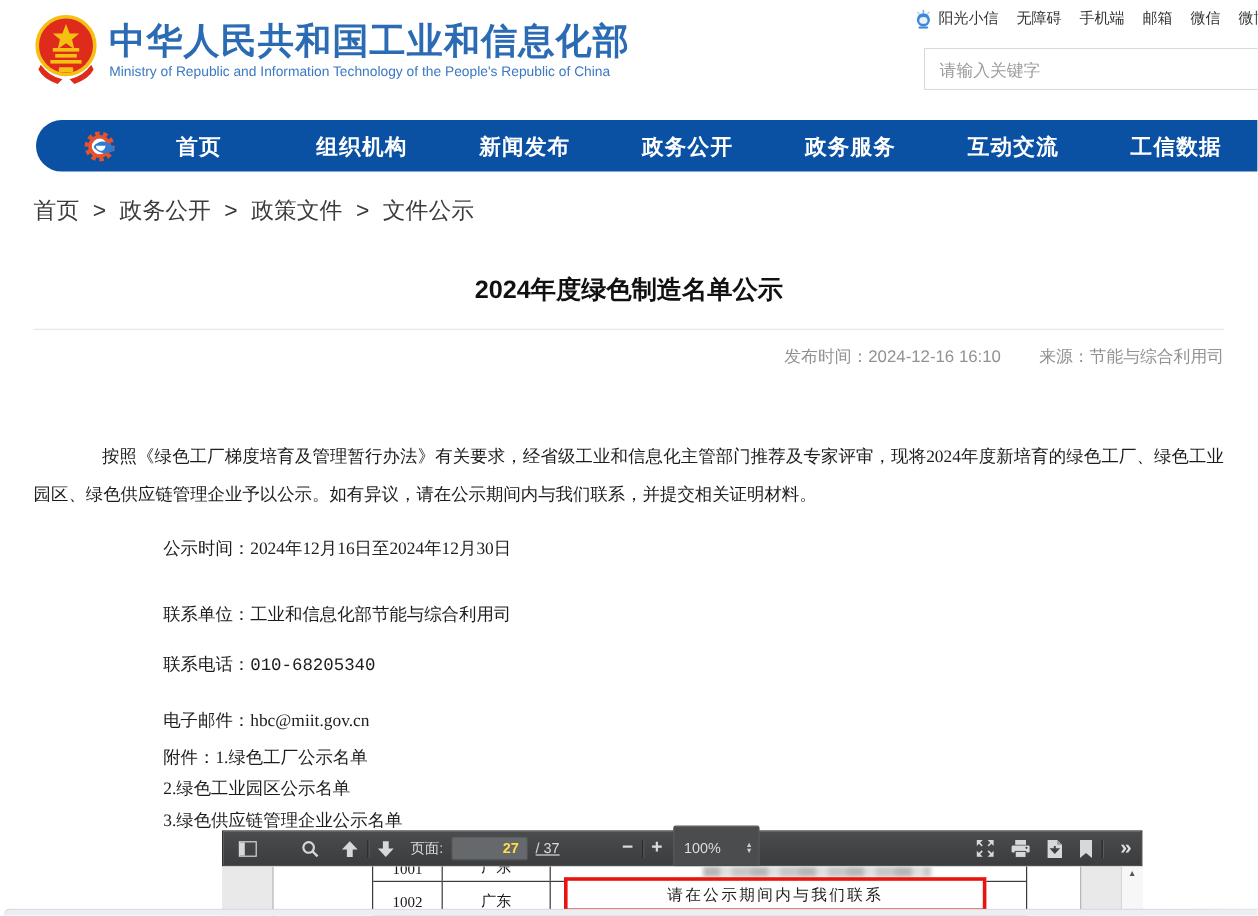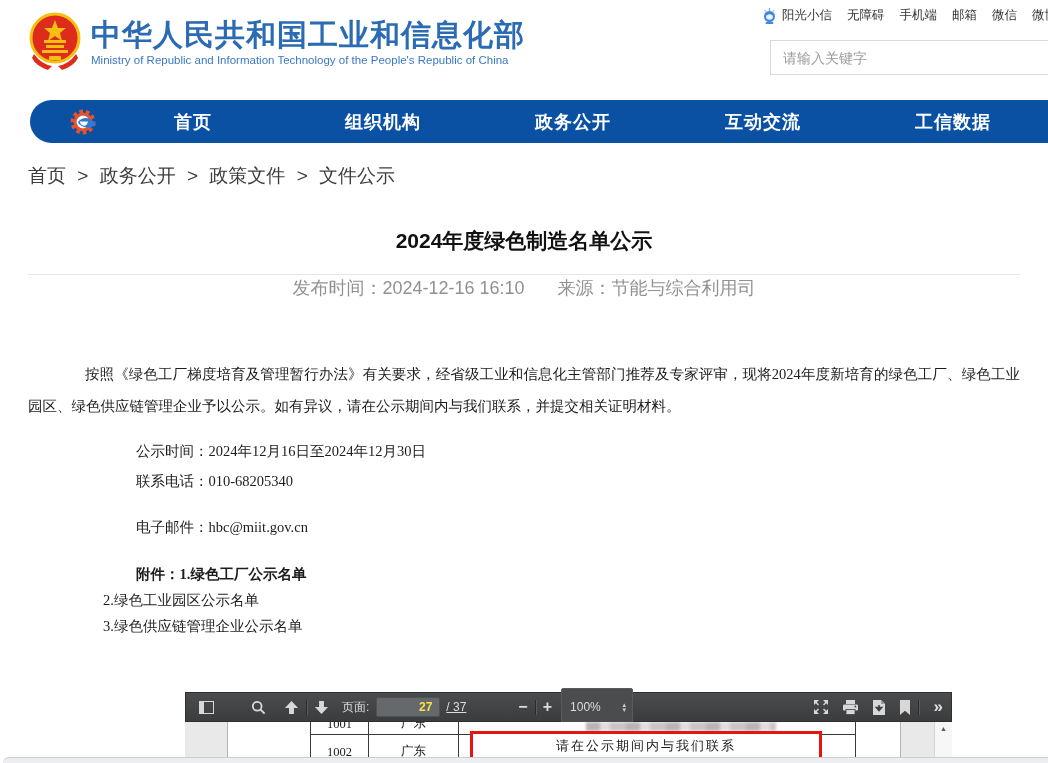--- a/index.html
+++ b/index.html
@@ -30,28 +30,28 @@
   .nav-item { flex:1; text-align:center; color:#fff; font-size:18px; font-weight:600;
     letter-spacing:1px; cursor:pointer; white-space:nowrap; }
   
   .crumbs { position:absolute; top:163px; left:28px; font-size:19px; color:#3c3c3c; }
   .crumbs .seg { cursor:pointer; }
   .crumbs .sep { margin:0 6px; color:#3c3c3c; }
   
   .article { position:absolute; top:213px; left:28px; width:992px; }
   .art-title { text-align:center; font-size:21px; font-weight:bold; color:#111; margin-top:14px; }
   .divider { border-bottom:1px solid #e7e7e7; margin-top:19px; }
-  .meta { text-align:center; font-size:18px; color:#919191; margin-top:1px; }
+  .meta { text-align:right; font-size:14px; color:#919191; margin-top:14px; }
   .meta .src { margin-left:28px; }
   .body-serif { font-family:"Liberation Serif","DejaVu Serif",serif; color:#1c1c1c; }
   .para { margin-top:58px; font-size:14.5px; line-height:32px; text-indent:57px; text-align:justify; }
   .cline { margin-left:108px; font-size:14.5px; line-height:18px; }
-  .mt20 { margin-top:20px; } .mt38 { margin-top:37px; } .mt8 { margin-top:12px; }
-  .mt28 { margin-top:28px; } .mt30 { margin-top:29px;font-weight:bold; }
-  .attach-item { margin-left:75px; font-size:14.5px; line-height:18px; margin-top:8px; cursor:pointer; }
+  .mt20 { margin-top:20px; } .mt38 { margin-top:37px; } .mt8 { margin-top:24px;font-family:Liberation Mono, monospace; }
+  .mt28 { margin-top:28px; } .mt30 { margin-top:13px; }
+  .attach-item { margin-left:108px; font-size:14.5px; line-height:18px; margin-top:8px; cursor:pointer; }
   .attach-first { cursor:pointer; }
   
   .pdf { position:absolute; left:185px; top:692px; width:767px; height:71px; }
   .pdf-toolbar { height:30px; background:linear-gradient(#4a4c4e,#3a3c3e); border:1px solid #2e2f31;
     display:flex; align-items:center; color:#dcdcdc; }
   .ticon { display:inline-flex; align-items:center; justify-content:center; cursor:pointer; flex:0 0 auto; }
   .panel-icon { width:15px; height:13px; border:1.5px solid #d8d8d8; margin-left:13px; position:relative; }
   .panel-icon::before { content:""; position:absolute; left:0; top:0; bottom:0; width:4px; background:#d8d8d8; }
   .tsep { width:1px; height:15px; background:#2a2b2c; box-shadow:1px 0 0 #5a5b5c; margin:0 7px; flex:0 0 auto; }
   .tlabel { font-size:12px; margin-left:13px; flex:0 0 auto; }
@@ -140,21 +140,23 @@
 <div class="nav">
   <svg class="nav-logo" viewBox="0 0 28 28">
     <circle cx="13" cy="14" r="10" fill="none" stroke="#e8512a" stroke-width="5" stroke-dasharray="3.4 2.8"></circle>
     <circle cx="13" cy="14" r="8" fill="none" stroke="#e8512a" stroke-width="3"></circle>
     <circle cx="13" cy="14" r="6.5" fill="#ffffff"></circle>
     <path d="M8 14 q5 -6 12 -3 q4 2 6 6 q-6 4 -12 2 q-5 -2 -6 -5 Z" fill="#2e7bd0"></path>
     <path d="M10 13.5 h8 q-1 5 -5 4 q-3 -1 -3 -4 Z" fill="#ffffff"></path>
   </svg>
   <div class="nav-item">首页</div>
   <div class="nav-item">组织机构</div>
+  <div class="nav-item">新闻发布</div>
   <div class="nav-item">政务公开</div>
+  <div class="nav-item">政务服务</div>
   <div class="nav-item">互动交流</div>
   <div class="nav-item">工信数据</div>
 </div>
 
 <div class="crumbs">
   <span class="seg">首页</span>
   <span class="sep">&gt;</span>
   <span class="seg">政务公开</span>
   <span class="sep">&gt;</span>
   <span class="seg">政策文件</span>
@@ -166,20 +168,21 @@
   <div class="art-title">2024年度绿色制造名单公示</div>
   <div class="divider"></div>
   <div class="meta">
     <span>发布时间：2024-12-16 16:10</span>
     <span class="src">来源：节能与综合利用司</span>
   </div>
 
   <div class="para body-serif">按照《绿色工厂梯度培育及管理暂行办法》有关要求，经省级工业和信息化主管部门推荐及专家评审，现将2024年度新培育的绿色工厂、绿色工业园区、绿色供应链管理企业予以公示。如有异议，请在公示期间内与我们联系，并提交相关证明材料。</div>
 
   <div class="cline body-serif mt20">公示时间：2024年12月16日至2024年12月30日</div>
+  <div class="cline body-serif mt38">联系单位：工业和信息化部节能与综合利用司</div>
   <div class="cline body-serif mt8">联系电话：010-68205340</div>
   <div class="cline body-serif mt28">电子邮件：hbc@miit.gov.cn</div>
 
   <div class="cline body-serif mt30">
     <span>附件：</span><span class="attach-first">1.绿色工厂公示名单</span>
   </div>
   <div class="attach-item body-serif">2.绿色工业园区公示名单</div>
   <div class="attach-item body-serif">3.绿色供应链管理企业公示名单</div>
 </div>
 

